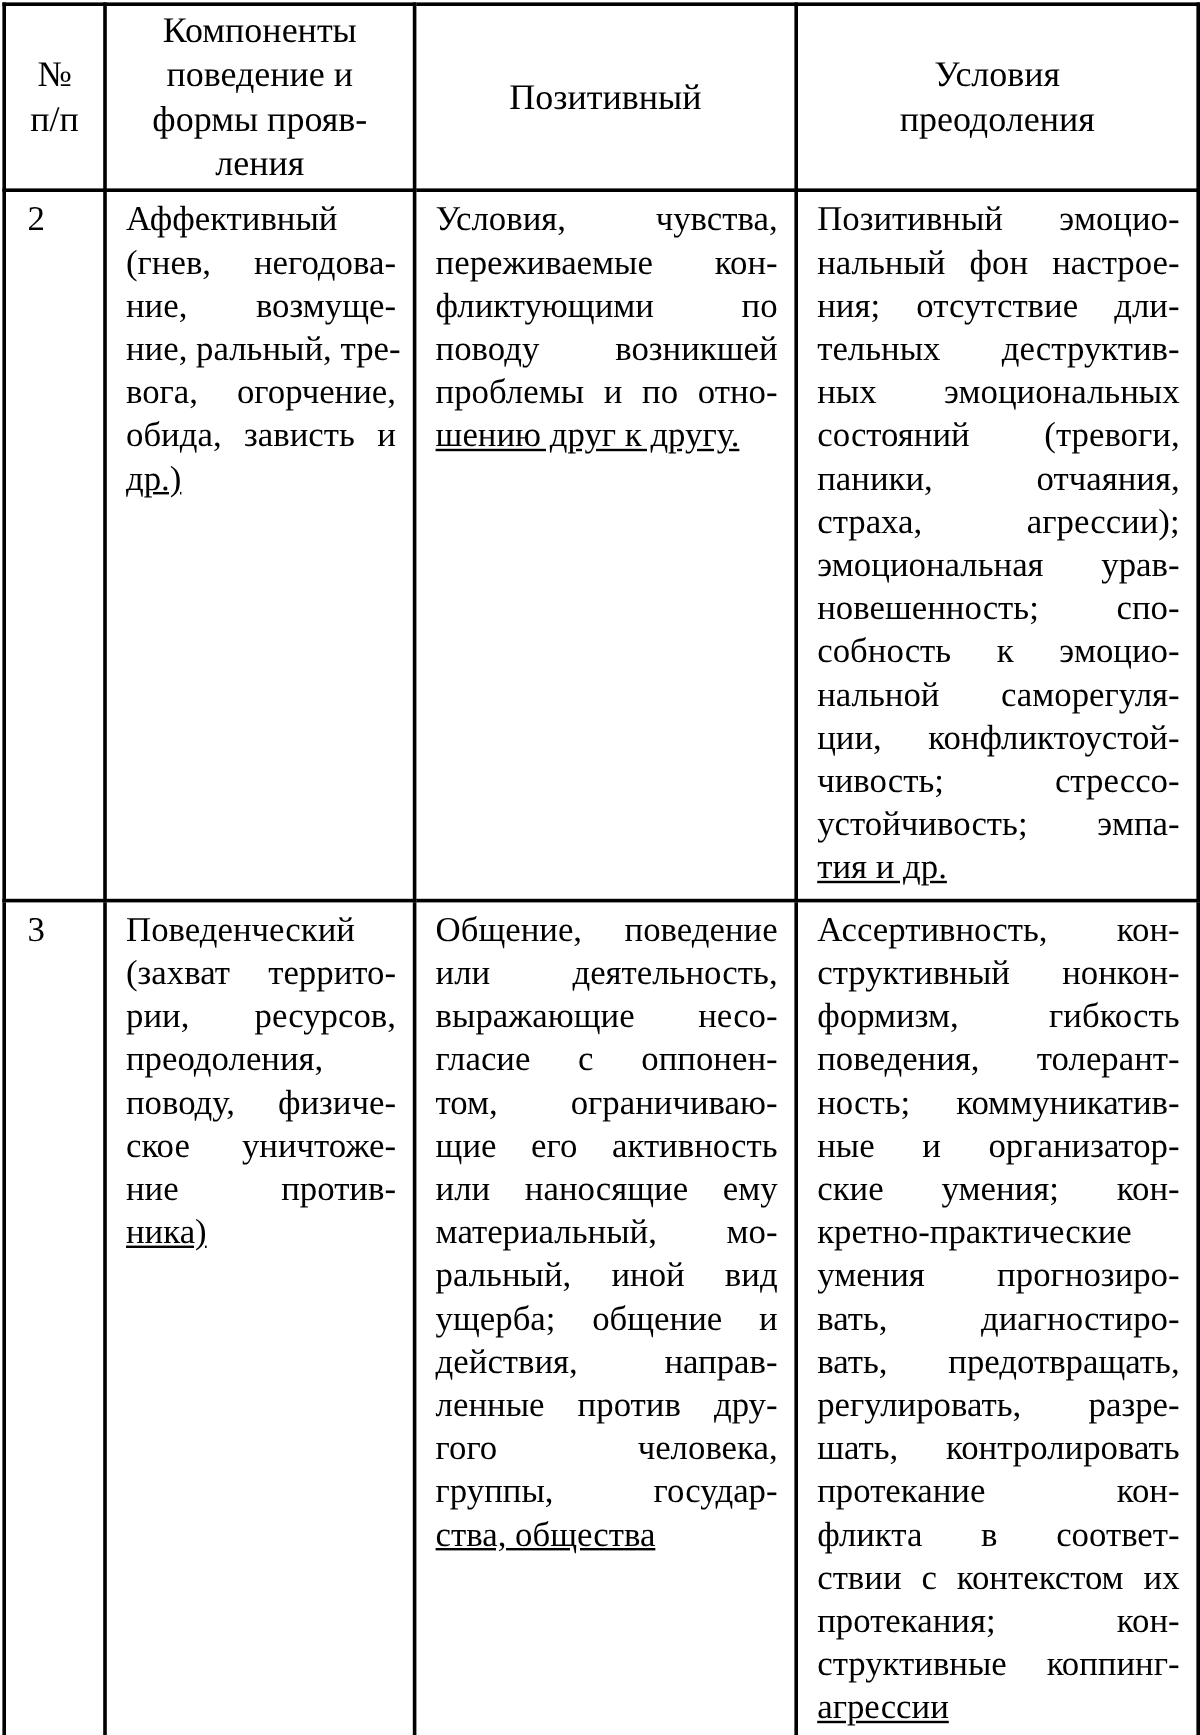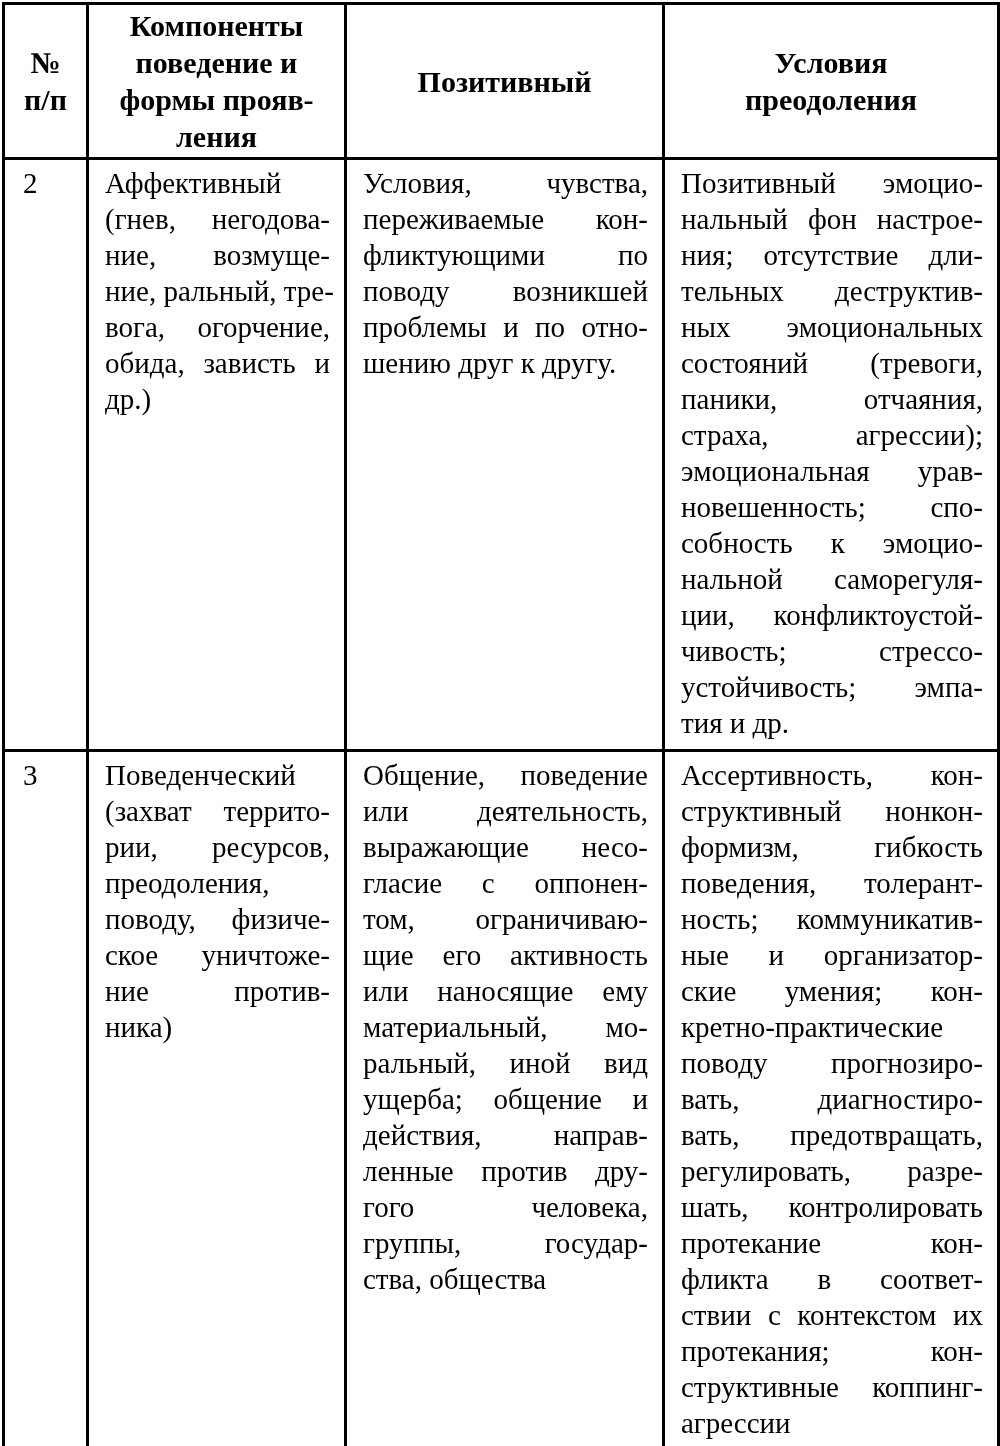--- a/index.html
+++ b/index.html
@@ -26,21 +26,21 @@
   col.c-content    { width: 318px; }
   col.c-conditions { width: 335px; }
 
   th, td {
     border: 3px solid #000000;
     box-sizing: border-box;
   }
   thead th {
     height: 145px;
     vertical-align: middle;
-    font-weight: bold;
+    font-weight: normal;
     font-size: 30px;
     line-height: 37px;
     padding: 2px 4px;
   }
   .hline {
     text-align: center;
     white-space: nowrap;
   }
   tbody tr.row-affective   { height: 592px; }
   tbody tr.row-behavioral  { height: 698px; }
@@ -56,20 +56,21 @@
     text-align: left;
   }
   .jline {
     text-align: justify;
     text-align-last: justify;
     white-space: nowrap;
     overflow: visible;
   }
   .jline.last {
     text-align-last: left;
+    text-decoration: underline;
   }
 </style>
 </head>
 <body>
 
 <div class="page">
   <table class="doc-table">
     <colgroup>
       <col class="c-num">
       <col class="c-components">
@@ -167,21 +168,21 @@
           </td>
           <td>
             <div class="jline">Ассертивность, кон-</div>
             <div class="jline">структивный нонкон-</div>
             <div class="jline">формизм, гибкость</div>
             <div class="jline">поведения, толерант-</div>
             <div class="jline">ность; коммуникатив-</div>
             <div class="jline">ные и организатор-</div>
             <div class="jline">ские умения; кон-</div>
             <div class="jline">кретно-практические</div>
-            <div class="jline">поводу прогнозиро-</div>
+            <div class="jline">умения прогнозиро-</div>
             <div class="jline">вать, диагностиро-</div>
             <div class="jline">вать, предотвращать,</div>
             <div class="jline">регулировать, разре-</div>
             <div class="jline">шать, контролировать</div>
             <div class="jline">протекание кон-</div>
             <div class="jline">фликта в соответ-</div>
             <div class="jline">ствии с контекстом их</div>
             <div class="jline">протекания; кон-</div>
             <div class="jline">структивные коппинг-</div>
             <div class="jline last">агрессии</div>

